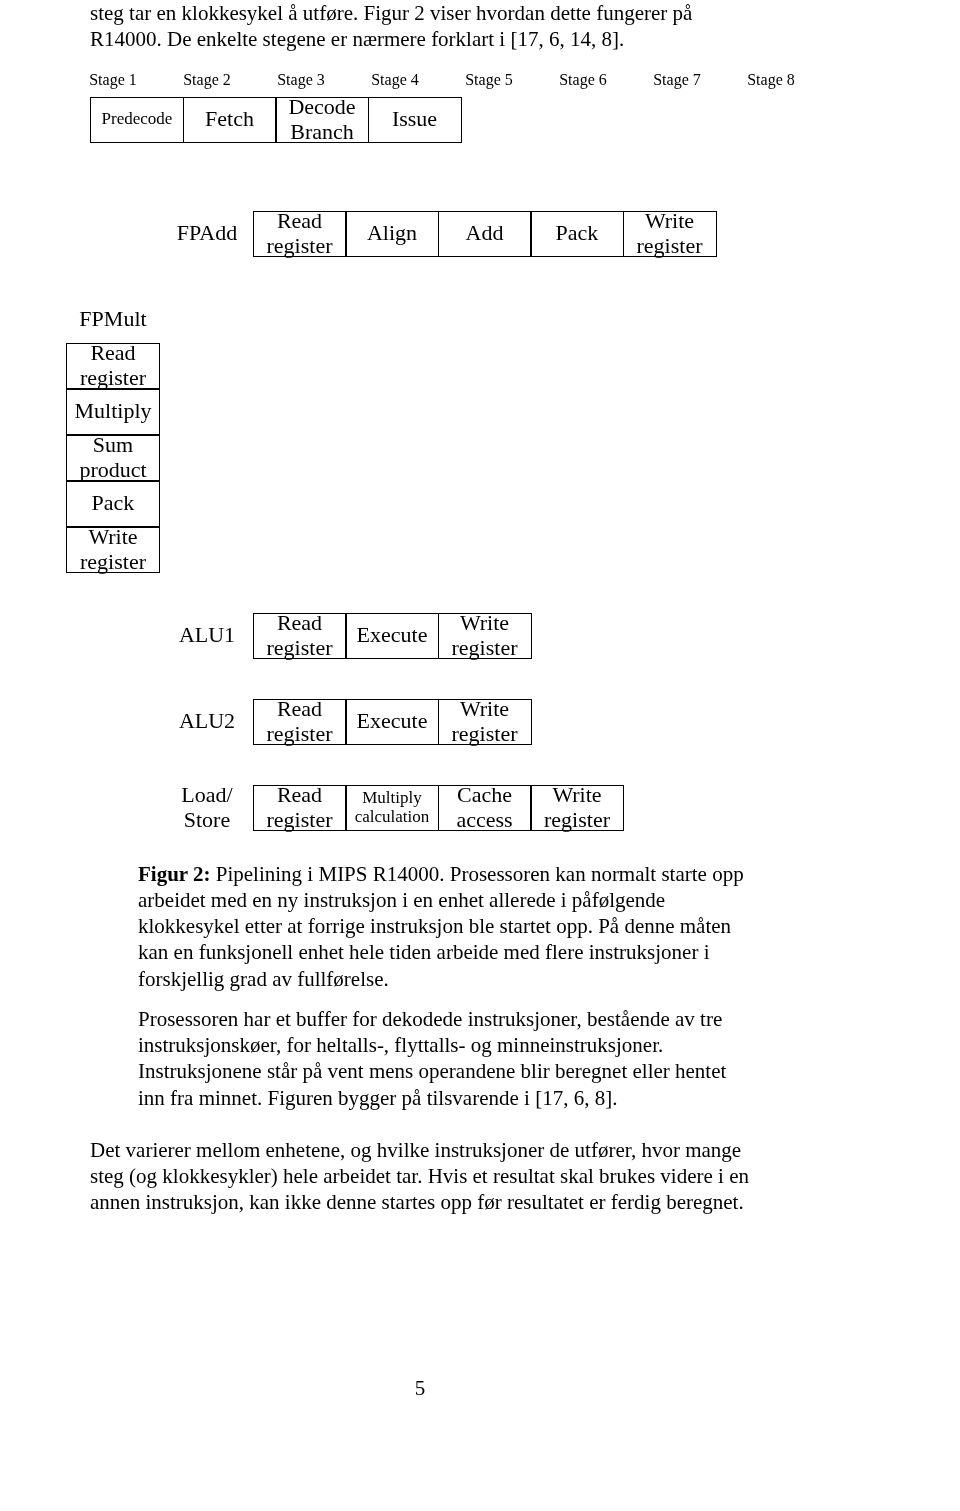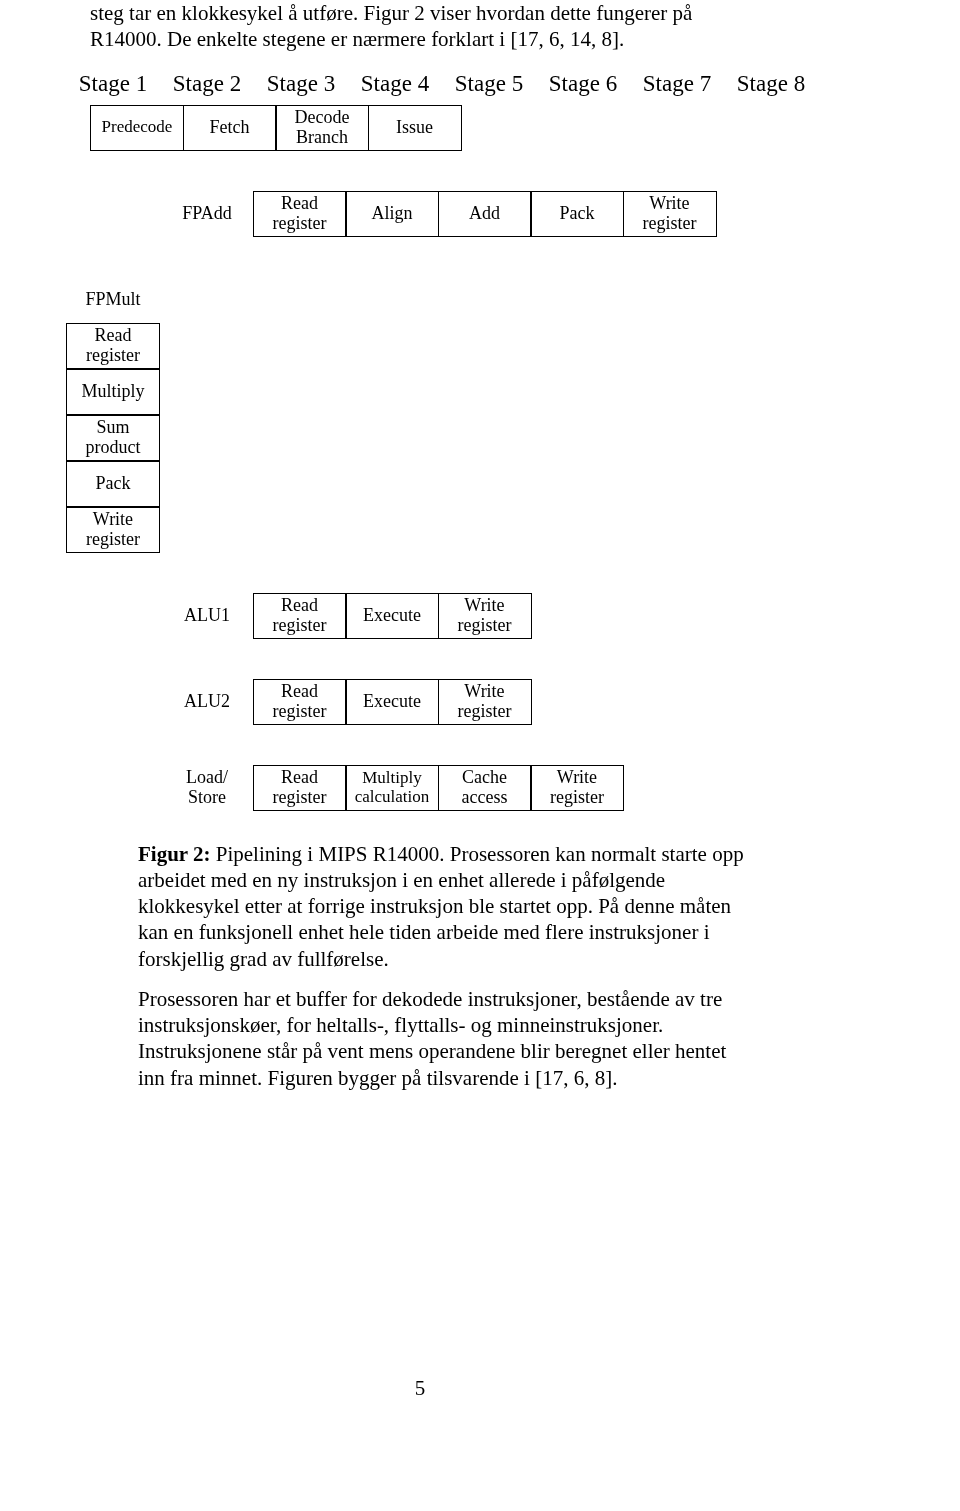--- a/index.html
+++ b/index.html
@@ -25,40 +25,40 @@
     margin: 14px 0 30px -34px;
     width: 820px;
   }
   .stage-header {
     display: flex;
     margin-left: 10px;
     gap: 0;
   }
   .stage-header > div {
     width: 94px;
-    font-size: 23px;
+    font-size: 16px;
     text-align: center;
   }
   .row {
     display: flex;
     margin-top: 8px;
   }
-  .row.big-gap { margin-top: 40px; }
+  .row.big-gap { margin-top: 68px; }
   .row.mid-gap { margin-top: 40px; }
   .cell {
     width: 94px;
     height: 46px;
     border: 1.5px solid #000;
     box-sizing: border-box;
     margin-right: -1.5px; 
     display: flex;
     flex-direction: column;
     justify-content: center;
     align-items: center;
-    font-size: 18px;
+    font-size: 22px;
     line-height: 1.1;
     text-align: center;
   }
   .cell span { display: block; }
   .spacer1 { width: 94px; flex: none; }
   .figure-block {
     margin: 0 0 14px 48px;
     font-size: 21px;
     line-height: 1.25;
   }
@@ -193,16 +193,17 @@
 
   </div>
 
   <div class="figure-block">
     <p class="hang">
       <span class="figure-label">Figur 2:</span><span> Pipelining i MIPS R14000. Prosessoren kan normalt starte opp arbeidet med en ny instruksjon i en enhet allerede i påfølgende klokkesykel etter at forrige instruksjon ble startet opp. På denne måten kan en funksjonell enhet hele tiden arbeide med flere instruksjoner i forskjellig grad av fullførelse.</span>
     </p>
     <p>Prosessoren har et buffer for dekodede instruksjoner, bestående av tre instruksjonskøer, for heltalls-, flyttalls- og minneinstruksjoner. Instruksjonene står på vent mens operandene blir beregnet eller hentet inn fra minnet. Figuren bygger på tilsvarende i [17, 6, 8].</p>
   </div>
 
+  <p class="body-text" style="margin-top:26px;">Det varierer mellom enhetene, og hvilke instruksjoner de utfører, hvor mange steg (og klokkesykler) hele arbeidet tar. Hvis et resultat skal brukes videre i en annen instruksjon, kan ikke denne startes opp før resultatet er ferdig beregnet.</p>
 
   <div class="page-num">5</div>
 
 </div>
 
 </body></html>

